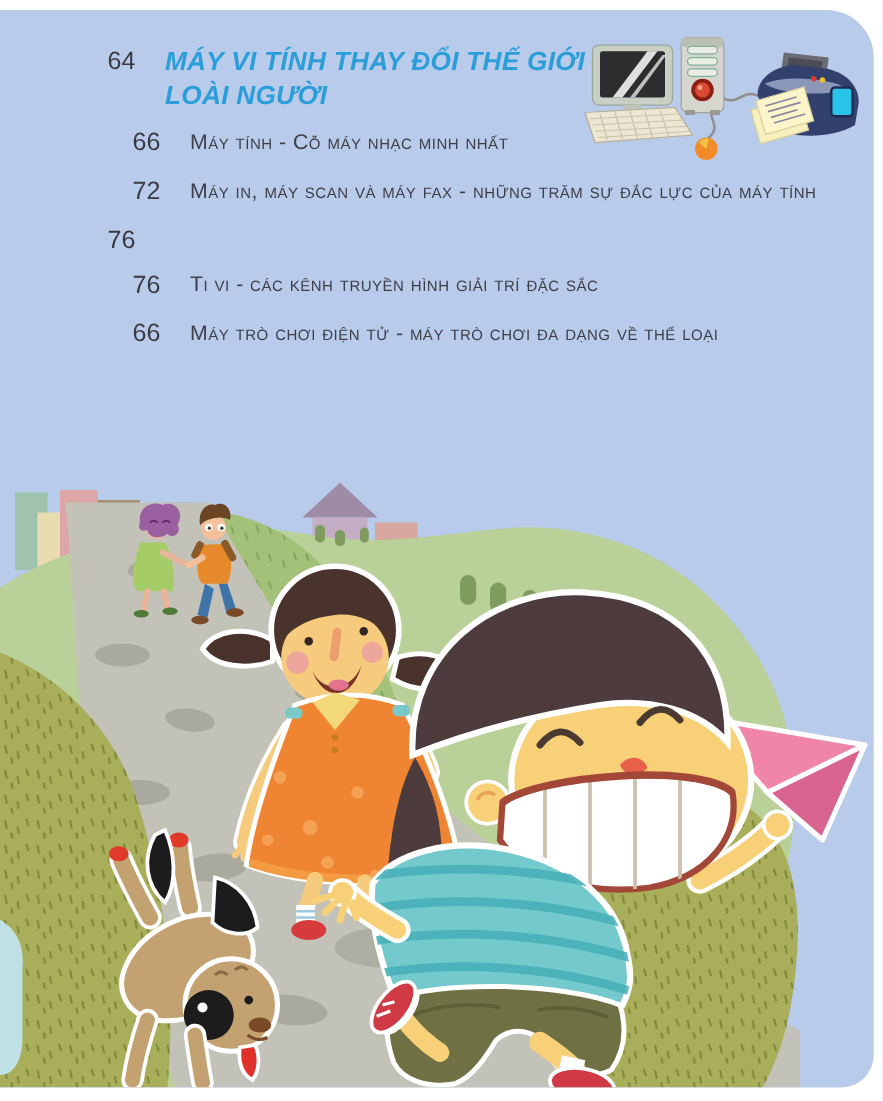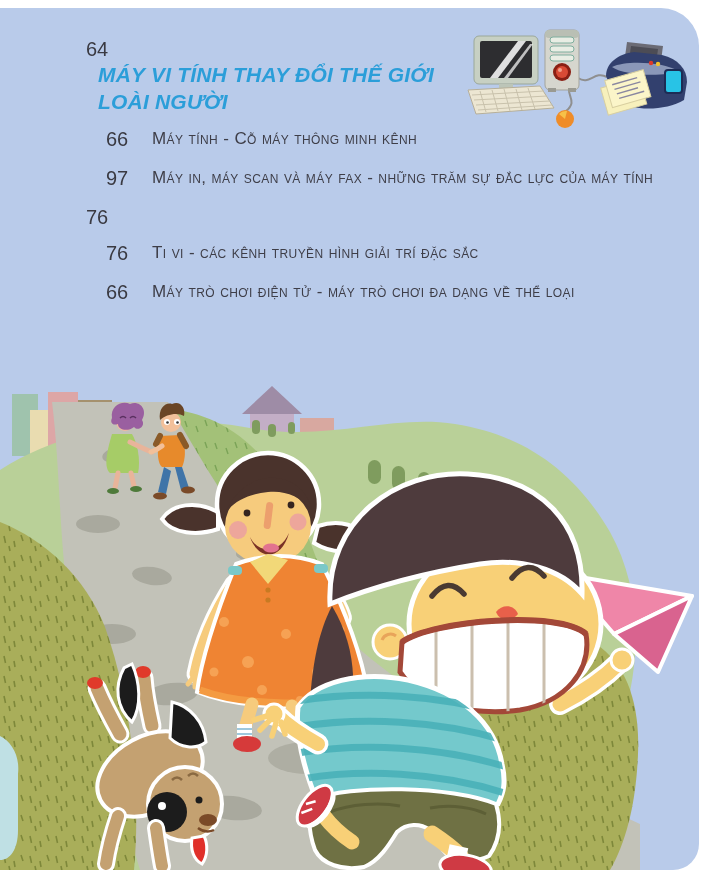--- a/index.html
+++ b/index.html
@@ -7,44 +7,44 @@
   .page{position:relative;width:706px;height:881px;overflow:hidden;background:var(--page_bg,#ffffff);}
   .panel{position:absolute;left:0;top:8px;width:699px;height:862px;background:var(--panel_bg,#b9cbea);
          border-radius:0 38px 26px 0;overflow:hidden;}
   .toc{position:absolute;left:0;top:28px;width:100%;z-index:3;}
   .toc-row{display:flex;align-items:flex-start;padding-left:86px;}
   .toc-row .num{width:34px;flex:none;font-size:20px;color:var(--number_color,#3a3a42);padding-top:2px;}
   .toc-row .title{margin-left:12px;white-space:pre-line;max-width:560px;}
   .toc-row.item{margin-bottom:14px;margin-left:20px;}
   .toc-row.item .title{font-variant:small-caps;font-size:17px;letter-spacing:.4px;
                        color:var(--text_color,#3e3e48);line-height:21px;padding-top:2px;}
-  .toc-row.heading{margin-bottom:11px;flex-direction:column;}
+  .toc-row.heading{margin-bottom:11px;}
   .toc-row.heading .title{font-style:italic;font-weight:bold;font-size:21px;line-height:27px;
                           color:var(--heading_color,#2b9ed9);letter-spacing:.2px;}
   .computer-art{position:absolute;left:466px;top:14px;z-index:2;}
   .scene-art{position:absolute;left:0;top:364px;z-index:1;}
 </style>
 </head>
 <body>
 
 <div class="page">
   <div class="panel">
 
     <div class="toc" id="toc">
         <div class="toc-row heading">
     <span class="num">64</span>
     <span class="title">MÁY VI TÍNH THAY ĐỔI THẾ GIỚI
 LOÀI NGƯỜI</span>
   </div>
         <div class="toc-row item">
     <span class="num">66</span>
-    <span class="title">Máy tính - Cỗ máy thông minh kênh</span>
+    <span class="title">Máy tính - Cỗ máy nhạc minh nhất</span>
   </div>
         <div class="toc-row item">
-    <span class="num">97</span>
+    <span class="num">72</span>
     <span class="title">Máy in, máy scan và máy fax - những trăm sự đắc lực của máy tính</span>
   </div>
         <div class="toc-row heading">
     <span class="num">76</span>
   </div>
         <div class="toc-row item">
     <span class="num">76</span>
     <span class="title">Ti vi - các kênh truyền hình giải trí đặc sắc</span>
   </div>
         <div class="toc-row item">

